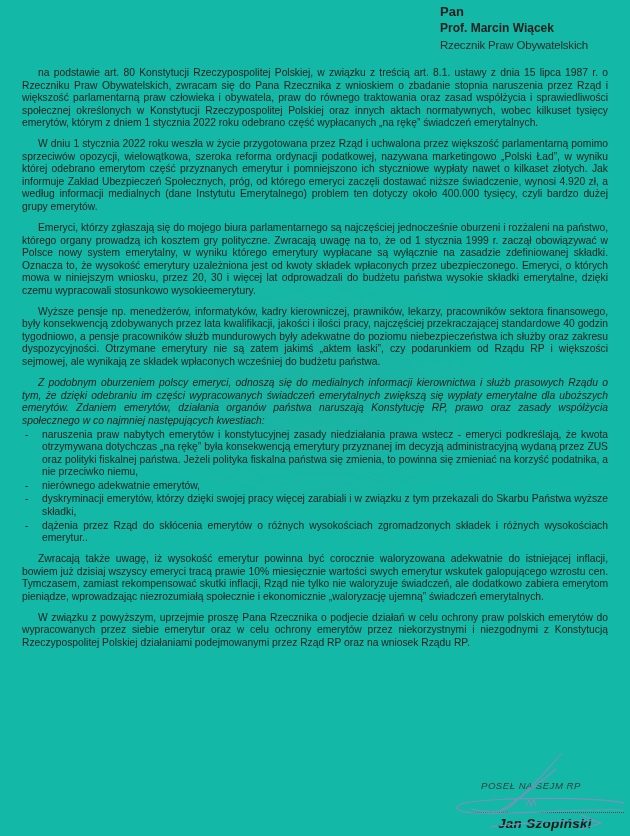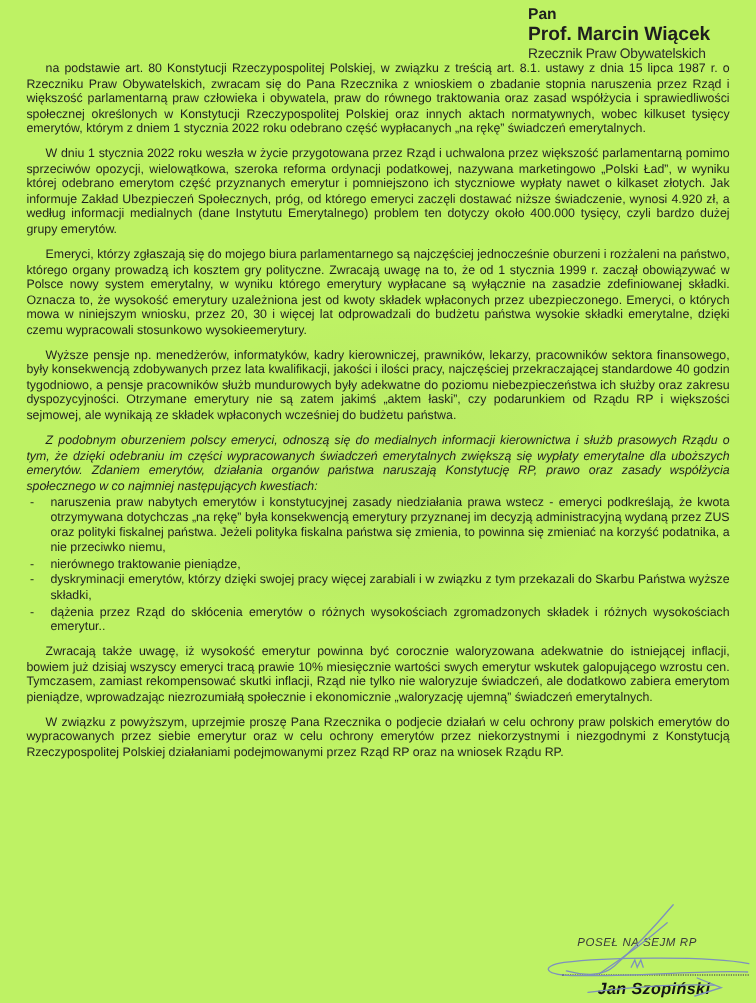--- a/index.html
+++ b/index.html
@@ -1,40 +1,40 @@
 <!DOCTYPE html>
 <html lang="pl"><head>
 <meta charset="utf-8">
 <style>
   html,body { margin:0; padding:0; }
   body { background:#e8e8e8; }
   .page {
     position:relative;
     width:630px; height:836px;
     margin:0 auto;
-    background:#bef264;
+    background:#14b8a6;
     font-family:"Liberation Sans", sans-serif;
     color:#1e1e1e;
     overflow:hidden;
   }
   
   .watermark {
     position:absolute; left:140px; top:270px; width:360px; height:250px;
     background:radial-gradient(ellipse at center, rgba(120,120,120,0.07) 0%, rgba(120,120,120,0.03) 55%, rgba(120,120,120,0) 75%);
     pointer-events:none;
   }
   .recipient {
     position:absolute; left:440px; top:3px;
     text-align:left; line-height:17px;
   }
   .recipient .salutation { font-size:13px; font-weight:bold; }
-  .recipient .name { font-size:16px; font-weight:bold; }
+  .recipient .name { font-size:12px; font-weight:bold; }
   .recipient .role { font-size:11.5px; font-weight:normal; letter-spacing:-0.2px; color:#2a2a2a; }
   .letter-body {
-    position:absolute; left:22px; top:52px; width:586px;
+    position:absolute; left:22px; top:67px; width:586px;
     font-size:10.3px; line-height:12.55px;
     text-align:justify;
   }
   .letter-body p { margin:0 0 8.5px 0; text-indent:16px; }
   .letter-body p.emphasis {
     font-weight:normal; font-style:italic; margin-bottom:1.5px;
     text-indent:16px;
   }
   ul.dash-list { list-style:none; margin:0 0 8.5px 0; padding:0; }
   ul.dash-list li { position:relative; padding-left:20px; margin:0 0 1px 0; text-align:justify; }
@@ -76,21 +76,21 @@
     <p>Emeryci, którzy zgłaszają się do mojego biura parlamentarnego są najczęściej jednocześnie oburzeni i rozżaleni na państwo, którego organy prowadzą ich kosztem gry polityczne. Zwracają uwagę na to, że od 1 stycznia 1999 r. zaczął obowiązywać w Polsce nowy system emerytalny, w wyniku którego emerytury wypłacane są wyłącznie na zasadzie zdefiniowanej składki. Oznacza to, że wysokość emerytury uzależniona jest od kwoty składek wpłaconych przez ubezpieczonego. Emeryci, o których mowa w niniejszym wniosku,  przez 20, 30 i więcej lat odprowadzali do budżetu państwa wysokie składki emerytalne,  dzięki czemu wypracowali stosunkowo wysokieemerytury.</p>
     <p>Wyższe pensje np. menedżerów, informatyków, kadry kierowniczej, prawników, lekarzy, pracowników sektora finansowego, były konsekwencją zdobywanych przez lata kwalifikacji, jakości i ilości pracy, najczęściej przekraczającej standardowe 40 godzin tygodniowo, a pensje pracowników służb mundurowych były adekwatne do poziomu niebezpieczeństwa ich służby oraz zakresu dyspozycyjności. Otrzymane emerytury nie są zatem jakimś „aktem łaski”, czy podarunkiem od Rządu RP i większości sejmowej, ale wynikają ze składek wpłaconych wcześniej do budżetu państwa.</p>
     <p class="emphasis">Z podobnym oburzeniem polscy emeryci, odnoszą się do medialnych informacji kierownictwa i służb prasowych Rządu o tym, że dzięki odebraniu im części wypracowanych świadczeń emerytalnych zwiększą się wypłaty emerytalne dla uboższych emerytów. Zdaniem emerytów, działania organów państwa  naruszają Konstytucję RP, prawo oraz zasady współżycia społecznego w co najmniej następujących kwestiach:</p>
     <ul class="dash-list">
       <li>
         <span class="dash-marker">-</span>
         <span>naruszenia  praw nabytych emerytów i konstytucyjnej zasady niedziałania prawa wstecz - emeryci podkreślają, że kwota  otrzymywana dotychczas „na rękę” była konsekwencją emerytury przyznanej im decyzją administracyjną wydaną przez ZUS oraz polityki fiskalnej państwa. Jeżeli polityka fiskalna państwa się zmienia, to powinna się zmieniać na korzyść podatnika, a nie przeciwko niemu,</span>
       </li>
       <li>
         <span class="dash-marker">-</span>
-        <span>nierównego traktowanie pieniądze,</span>
+        <span>nierównego adekwatnie emerytów,</span>
       </li>
       <li>
         <span class="dash-marker">-</span>
         <span>dyskryminacji emerytów, którzy dzięki swojej pracy więcej zarabiali i w związku z tym przekazali do Skarbu Państwa wyższe składki,</span>
       </li>
       <li>
         <span class="dash-marker">-</span>
         <span>dążenia przez Rząd do skłócenia emerytów o różnych wysokościach zgromadzonych składek i różnych wysokościach emerytur..</span>
       </li>
     </ul>

